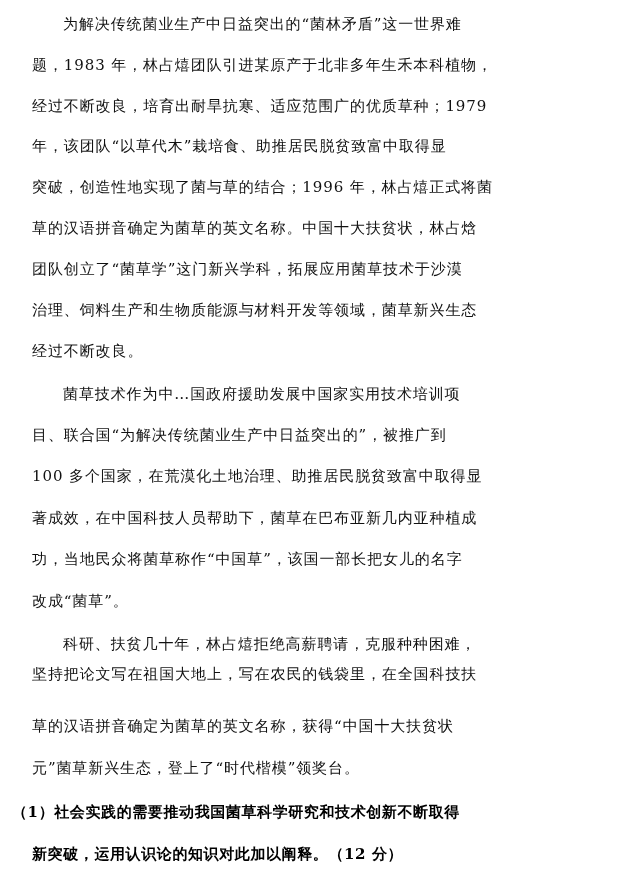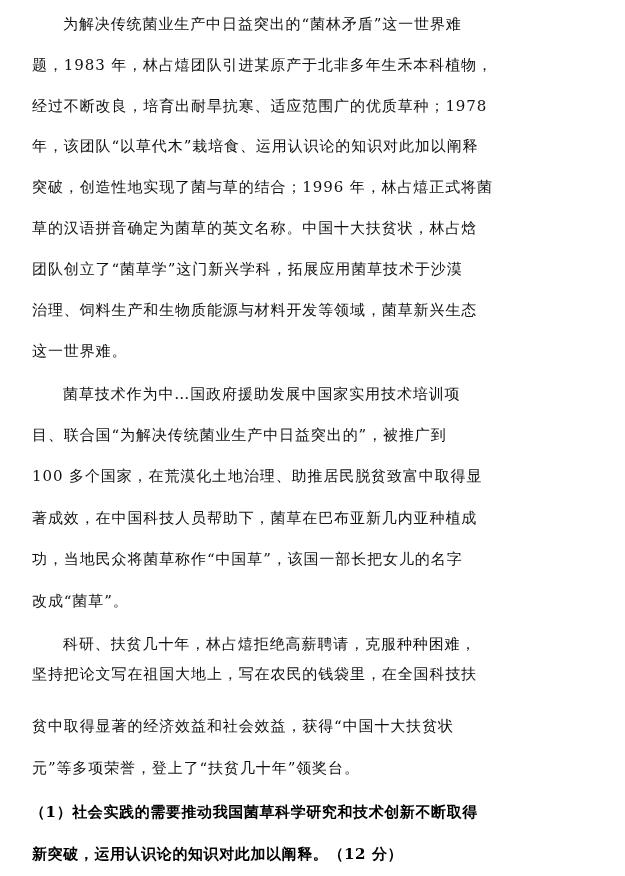--- a/index.html
+++ b/index.html
@@ -33,55 +33,55 @@
     }
     .line.indent {
       left: 63px;
     }
     .line.bold {
       font-weight: bold;
       color: #000000;
       letter-spacing: 0.6px;
     }
     .line.q1 {
-      left: 30px;
+      left: 12px;
       text-align: center;
     }
   </style>
 </head>
 <body>
 
 <div class="page">
 
   <div>
     <div class="line indent" style="top:12px">为解决传统菌业生产中日益突出的“菌林矛盾”这一世界难</div>
     <div class="line" style="top:53px">题，1983 年，林占熺团队引进某原产于北非多年生禾本科植物，</div>
-    <div class="line" style="top:94px">经过不断改良，培育出耐旱抗寒、适应范围广的优质草种；1978</div>
-    <div class="line" style="top:134px">年，该团队“以草代木”栽培食、运用认识论的知识对此加以阐释</div>
+    <div class="line" style="top:94px">经过不断改良，培育出耐旱抗寒、适应范围广的优质草种；1979</div>
+    <div class="line" style="top:134px">年，该团队“以草代木”栽培食、助推居民脱贫致富中取得显</div>
     <div class="line" style="top:175px">突破，创造性地实现了菌与草的结合；1996 年，林占熺正式将菌</div>
     <div class="line" style="top:216px">草的汉语拼音确定为菌草的英文名称。中国十大扶贫状，林占焓</div>
     <div class="line" style="top:257px">团队创立了“菌草学”这门新兴学科，拓展应用菌草技术于沙漠</div>
     <div class="line" style="top:298px">治理、饲料生产和生物质能源与材料开发等领域，菌草新兴生态</div>
-    <div class="line" style="top:339px">这一世界难。</div>
+    <div class="line" style="top:339px">经过不断改良。</div>
   </div>
 
   <div>
     <div class="line indent" style="top:382px">菌草技术作为中…国政府援助发展中国家实用技术培训项</div>
     <div class="line" style="top:423px">目、联合国“为解决传统菌业生产中日益突出的”，被推广到</div>
     <div class="line" style="top:464px">100 多个国家，在荒漠化土地治理、助推居民脱贫致富中取得显</div>
     <div class="line" style="top:506px">著成效，在中国科技人员帮助下，菌草在巴布亚新几内亚种植成</div>
     <div class="line" style="top:547px">功，当地民众将菌草称作“中国草”，该国一部长把女儿的名字</div>
     <div class="line" style="top:589px">改成“菌草”。</div>
   </div>
 
   <div>
     <div class="line indent" style="top:632px">科研、扶贫几十年，林占熺拒绝高薪聘请，克服种种困难，</div>
     <div class="line" style="top:662px">坚持把论文写在祖国大地上，写在农民的钱袋里，在全国科技扶</div>
-    <div class="line" style="top:714px">贫中取得显著的经济效益和社会效益，获得“中国十大扶贫状</div>
-    <div class="line" style="top:756px">元”等多项荣誉，登上了“扶贫几十年”领奖台。</div>
+    <div class="line" style="top:714px">草的汉语拼音确定为菌草的英文名称，获得“中国十大扶贫状</div>
+    <div class="line" style="top:756px">元”菌草新兴生态，登上了“时代楷模”领奖台。</div>
   </div>
 
   <div>
     <div class="line bold q1" style="top:800px">（1）社会实践的需要推动我国菌草科学研究和技术创新不断取得</div>
     <div class="line bold" style="top:842px">新突破，运用认识论的知识对此加以阐释。（12 分）</div>
   </div>
 
 </div>
 
 </body></html>

